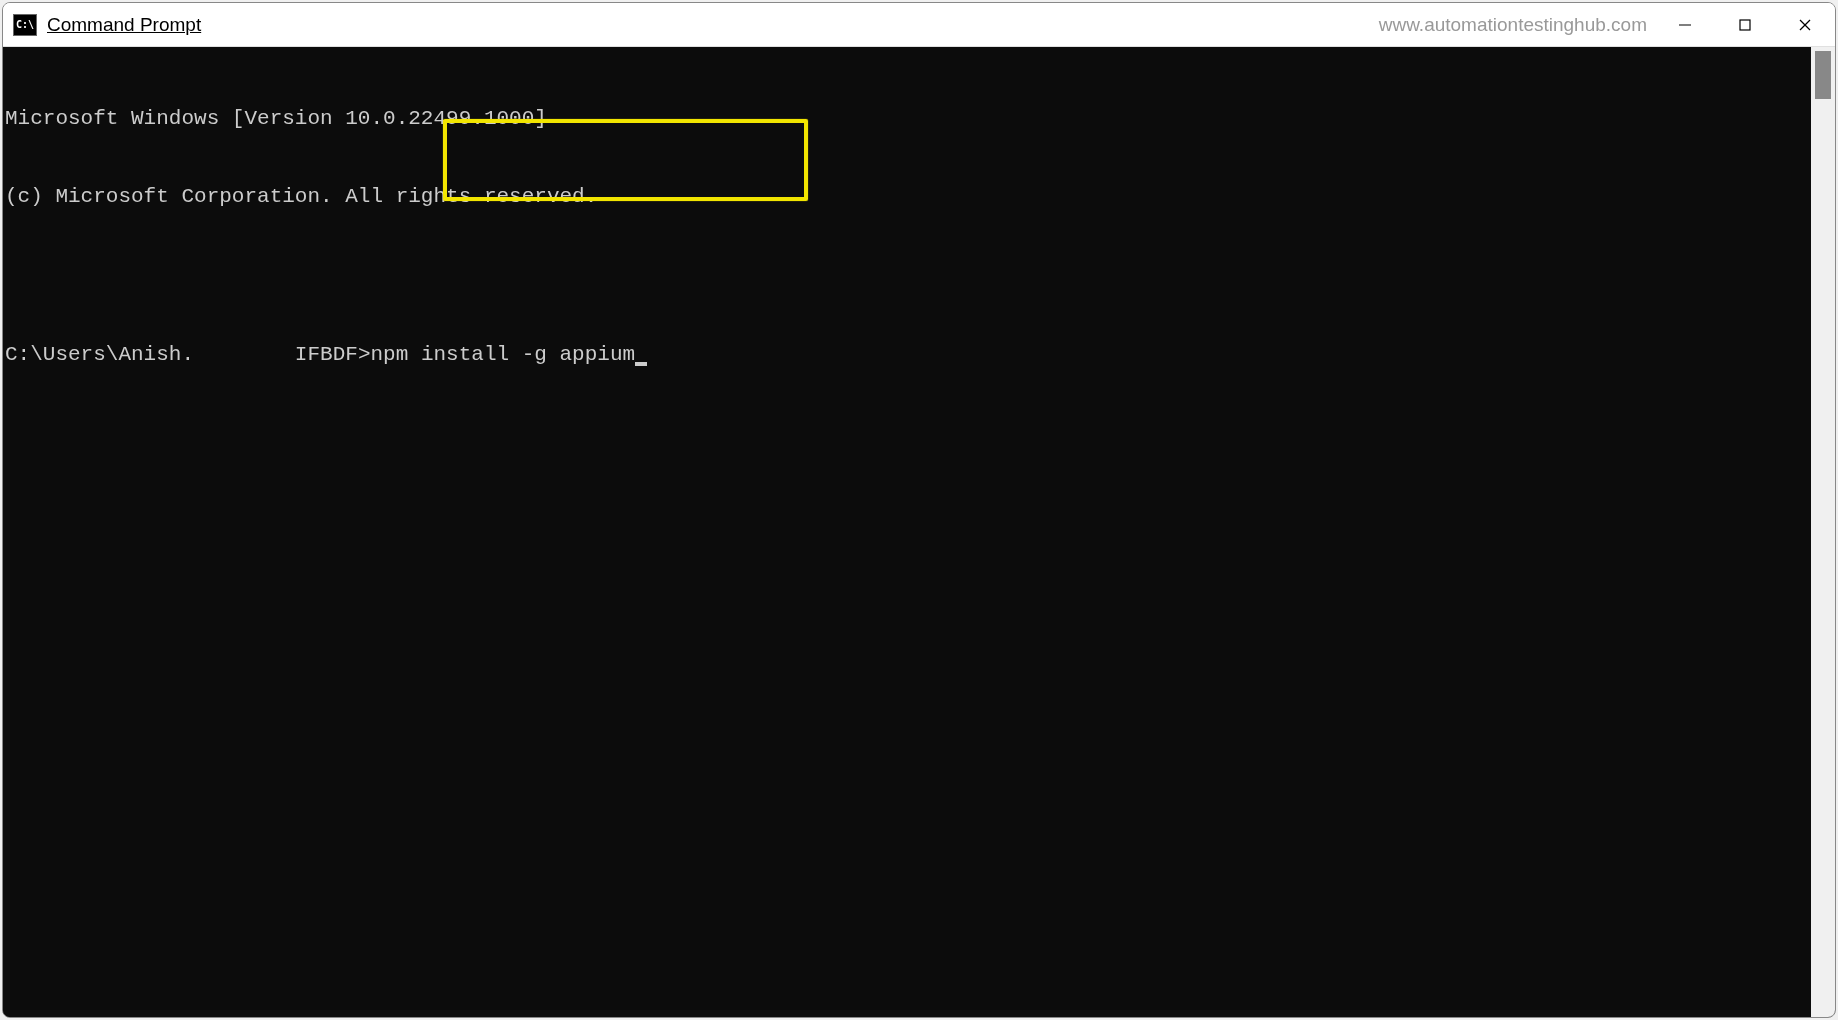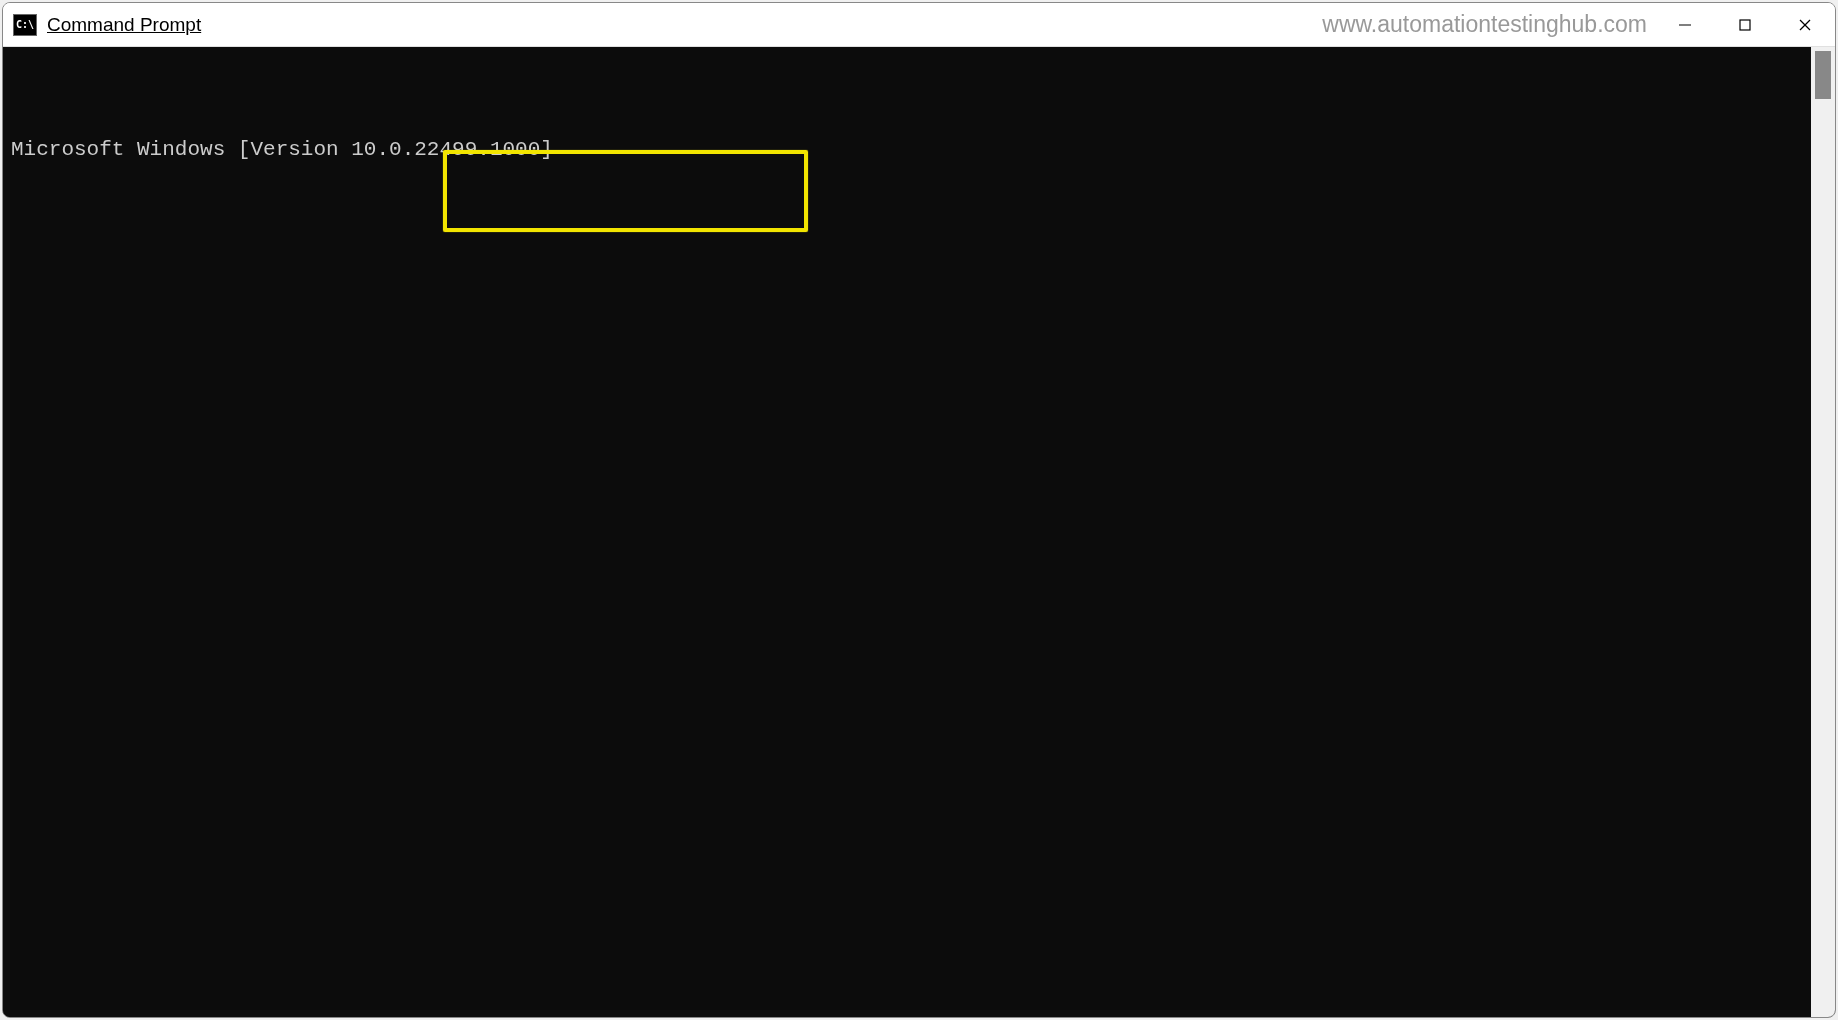--- a/index.html
+++ b/index.html
@@ -50,21 +50,21 @@
     .titlebar-title {
       font-size: 19px;
       color: #000;
       flex: 0 0 auto;
       text-decoration: underline;
     }
     .titlebar-spacer {
       flex: 1;
     }
     .watermark {
-      font-size: 23px;
+      font-size: 19px;
       color: #999;
       margin-right: 8px;
     }
     .titlebar-controls {
       display: flex;
       height: 100%;
     }
     .titlebar-btn {
       width: 60px;
       height: 100%;
@@ -82,24 +82,23 @@
       display: flex;
       background: #0c0c0c;
     }
     .terminal {
       flex: 1;
       background: #0c0c0c;
       color: #cccccc;
       font-family: 'Consolas', 'Courier New', monospace;
       font-size: 21px;
       line-height: 1.25;
-      padding: 6px 8px;
+      padding: 6px 2px;
       white-space: pre;
       position: relative;
-      margin-top: 31px;
     }
     .scrollbar-track {
       width: 24px;
       background: #f0f0f0;
       position: relative;
     }
     .scrollbar-thumb {
       position: absolute;
       top: 4px;
       left: 4px;
@@ -154,20 +153,22 @@
             <line x1="2" y1="2" x2="12" y2="12" stroke="#000" stroke-width="1.2"></line>
             <line x1="12" y1="2" x2="2" y2="12" stroke="#000" stroke-width="1.2"></line>
           </svg>
       </div>
     </div>
   </div>
 
   <div class="terminal-area">
     <div class="terminal">
       <span class="terminal-line">Microsoft Windows [Version 10.0.22499.1000]</span>
+      <span class="terminal-line">(c) Microsoft Corporation. All rights reserved.</span>
       <span class="terminal-line"> </span>
+      <span class="terminal-line prompt-line"><span>C:\Users\Anish.</span>        <span>IFBDF</span>&gt;<span>npm install -g appium</span><span class="cursor"></span></span>
       <div class="highlight-box" id="hlbox" style="top: 72px; left: 440px; width: 365px; height: 82px;"></div>
     </div>
     <div class="scrollbar-track">
       <div class="scrollbar-thumb"></div>
     </div>
   </div>
 </div>
 
 </body></html>

